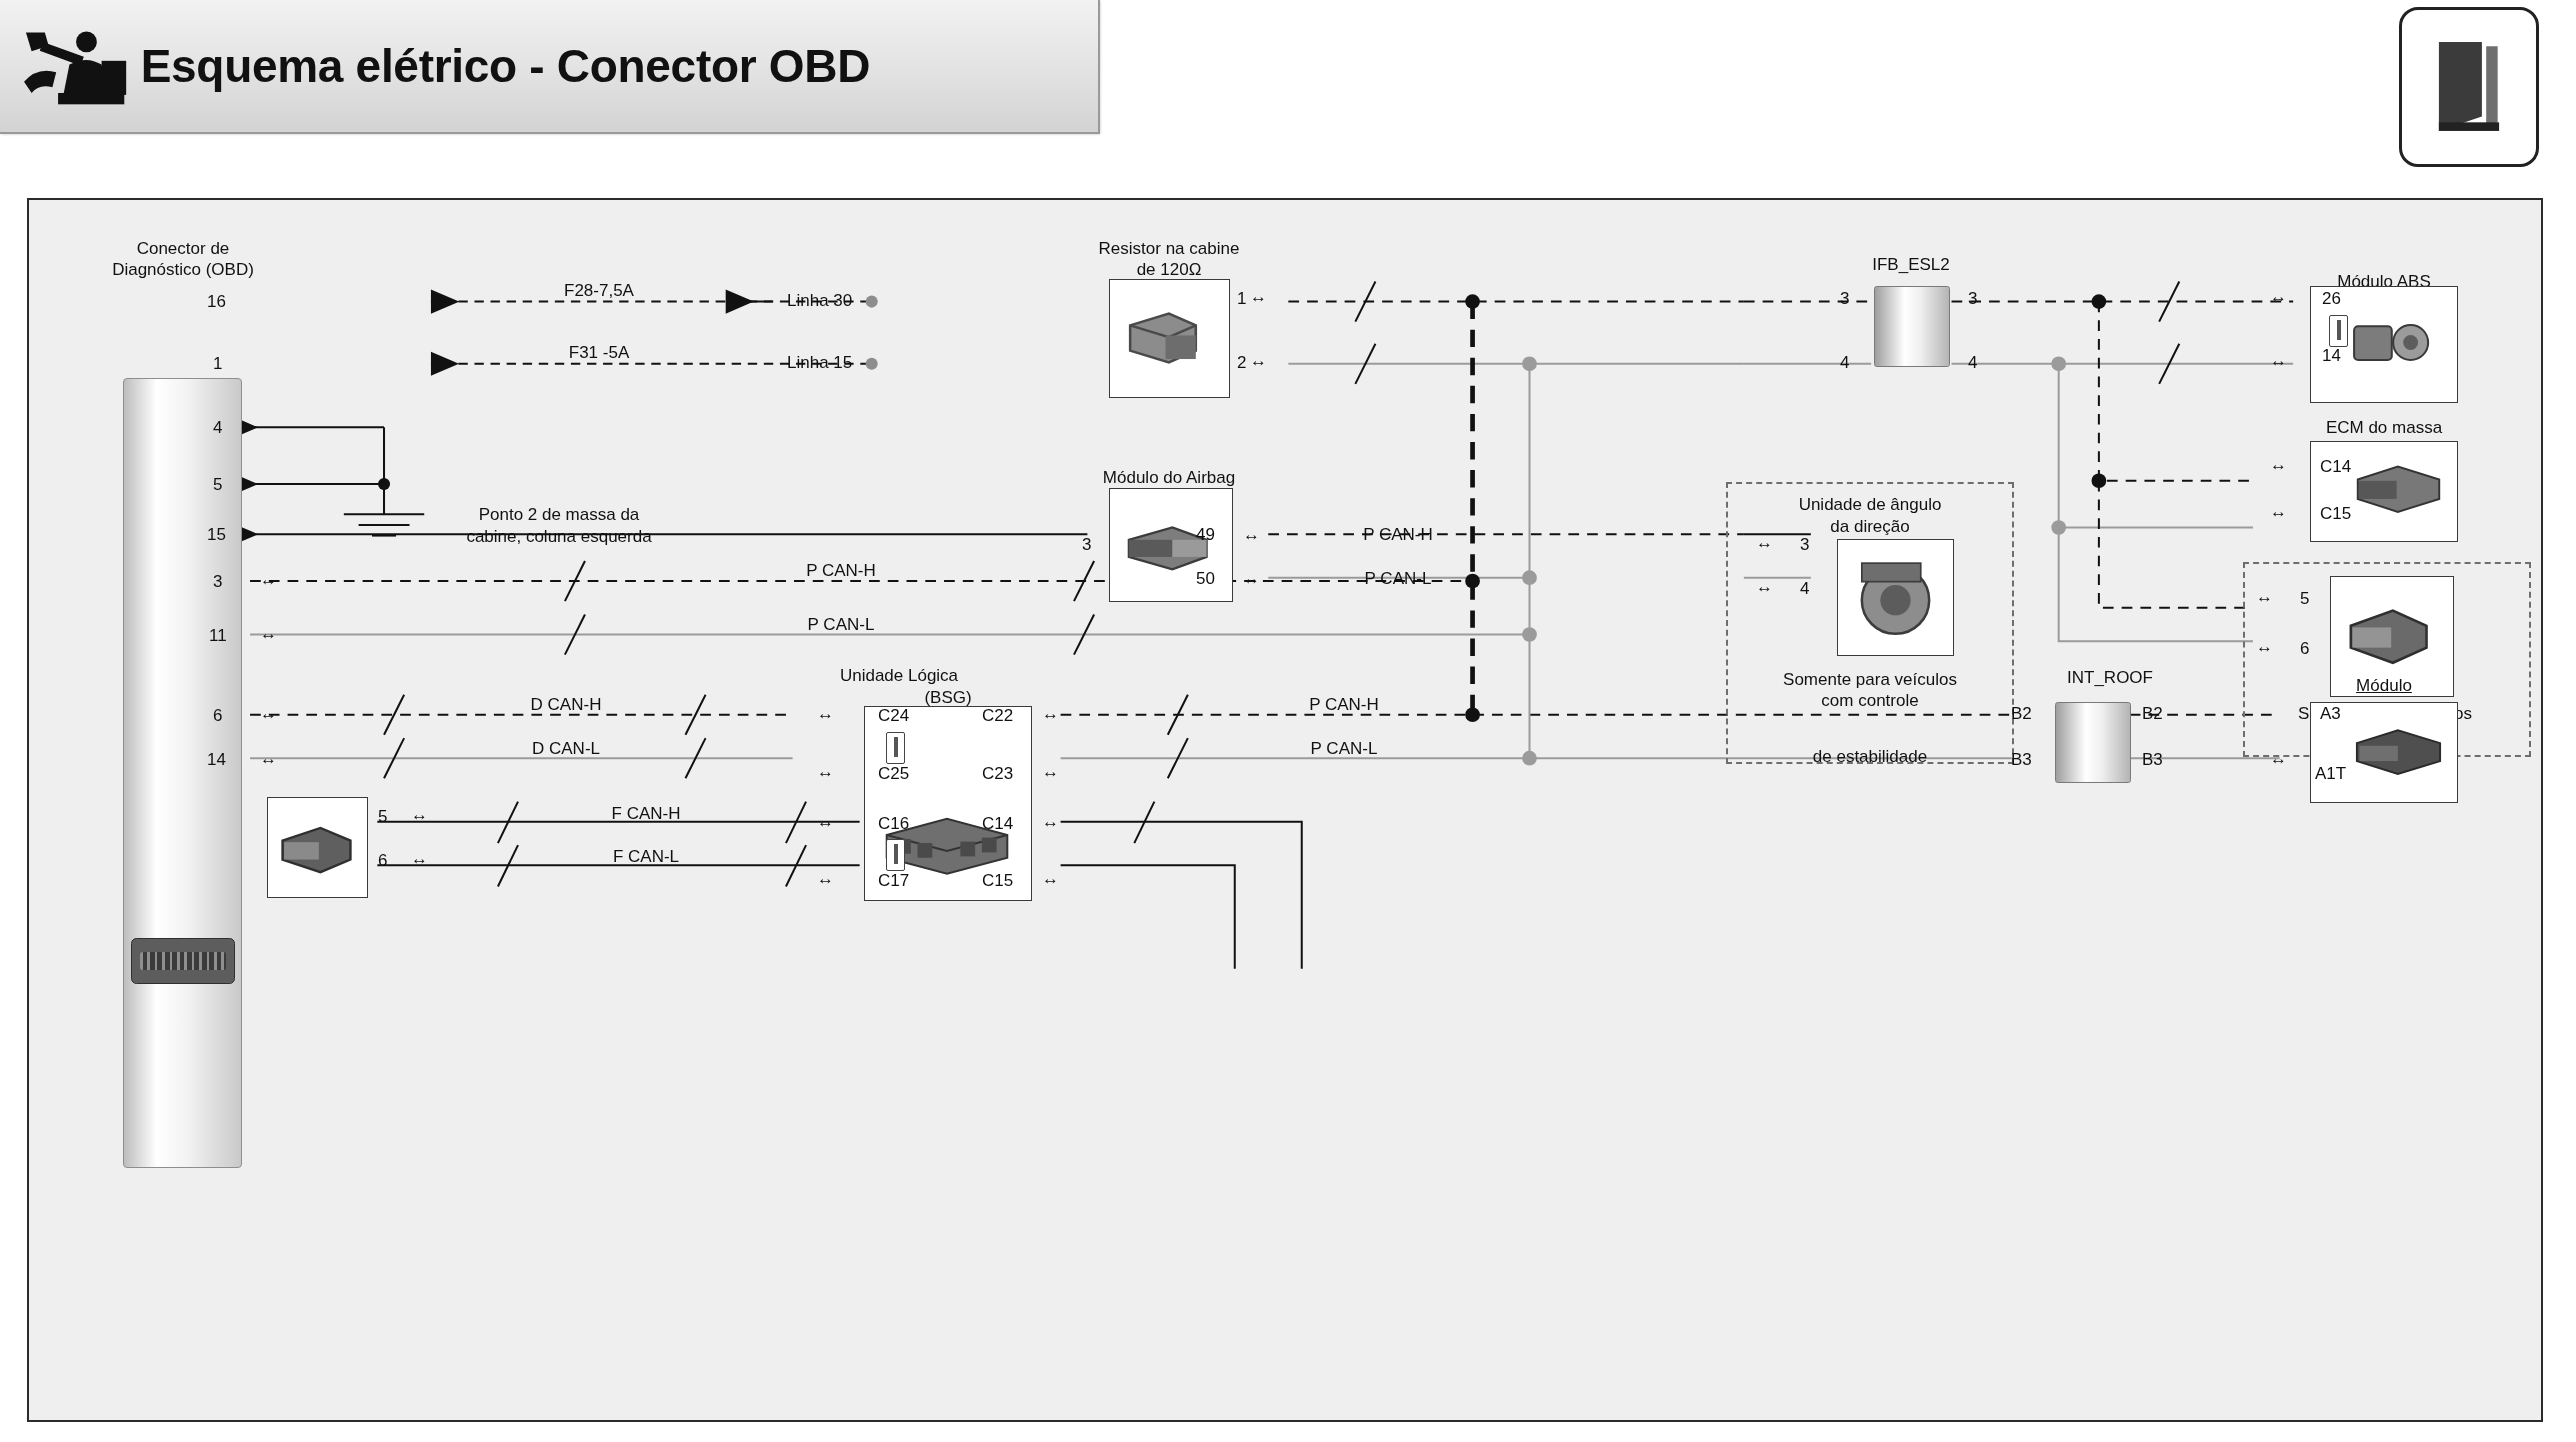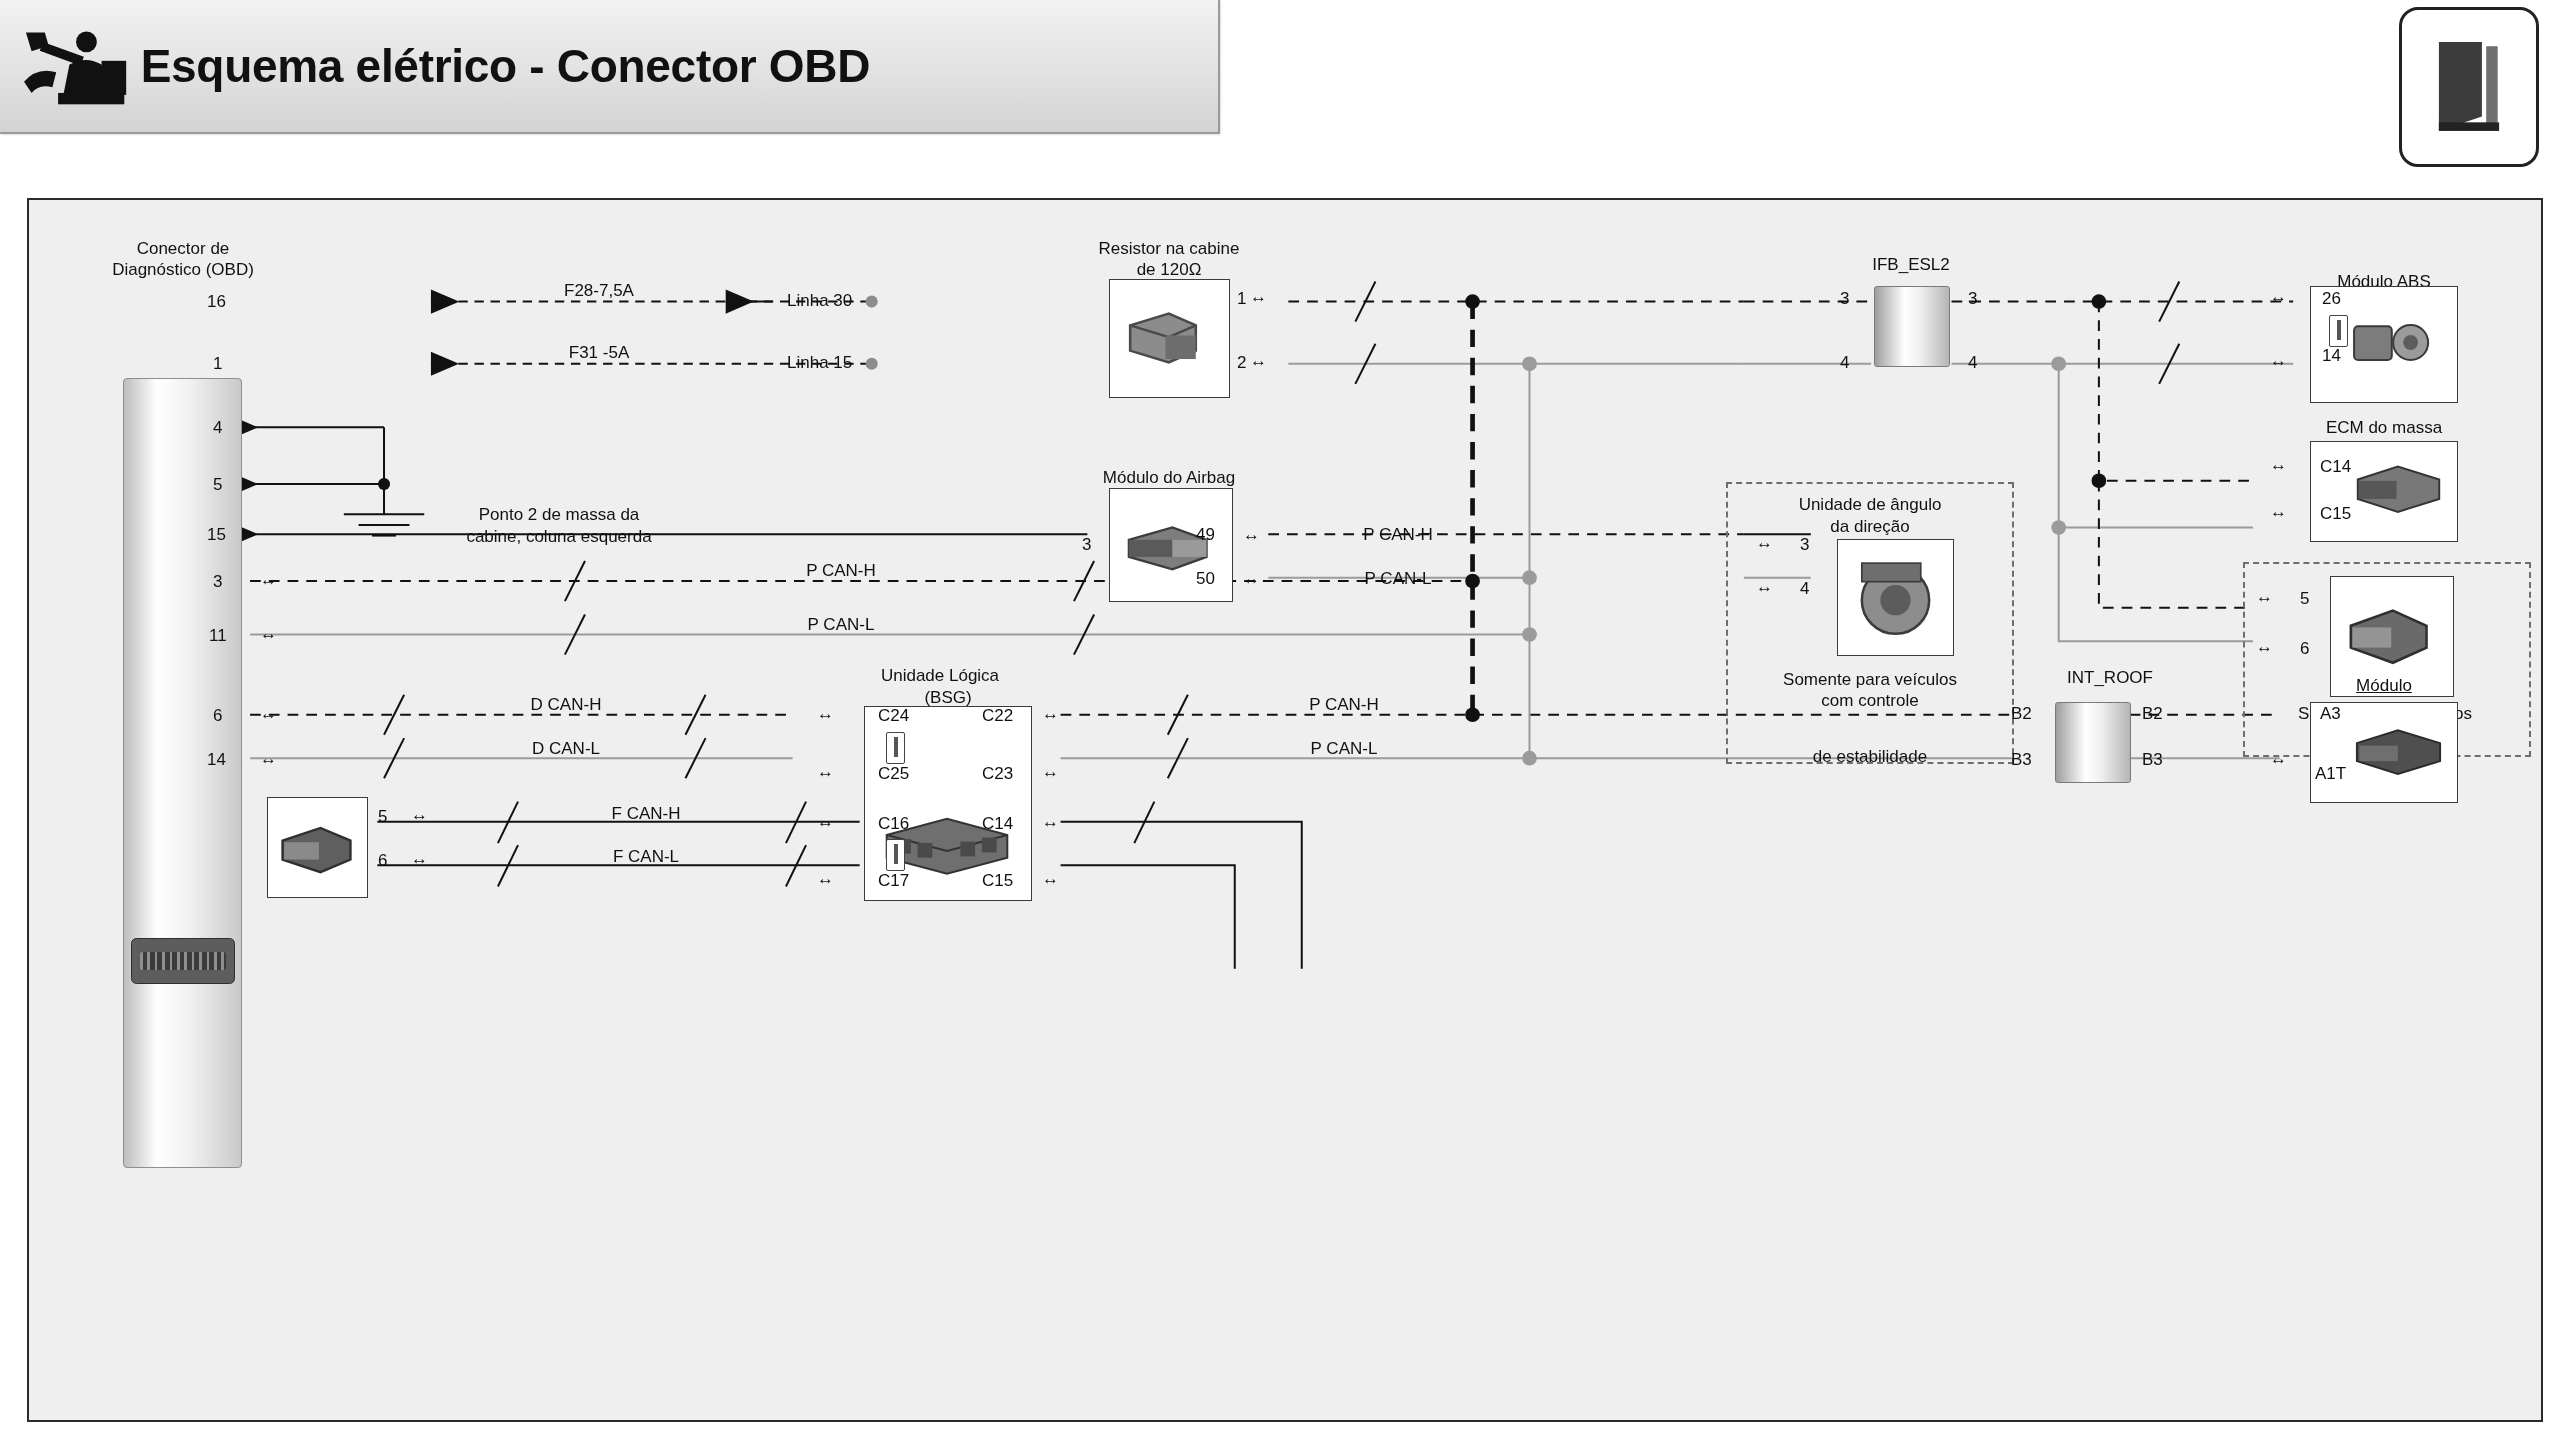--- a/index.html
+++ b/index.html
@@ -3,21 +3,21 @@
 <meta charset="utf-8">
 <style>
   html,body{margin:0;padding:0;background:#ffffff;}
   body{
     width:2576px;height:1442px;position:relative;overflow:hidden;
     font-family:"Liberation Sans", sans-serif;
     color:#111;
   }
   
   .header-bar{
-    position:absolute;left:0;top:0;width:1220px;height:134px;
+    position:absolute;left:0;top:0;width:1100px;height:134px;
     background:linear-gradient(180deg,#f2f2f2 0%,#e2e2e2 55%,#d3d3d3 100%);
     border-right:2px solid #9a9a9a;border-bottom:2px solid #9a9a9a;
     box-shadow:1.3px 1.3px 2.7px rgba(0,0,0,.25);
     display:flex;align-items:center;
     box-sizing:border-box;
   }
   .header-icon{
     width:114px;height:87px;margin-left:20px;margin-right:6.7px;
     flex:0 0 auto;display:flex;align-items:center;justify-content:center;
   }
@@ -272,21 +272,21 @@
       </svg>
     </div>
     <div class="pin" style="left:1053px;top:335px;">3</div>
     <div class="pin" style="left:1167px;top:325px;">49</div>
     <div class="pin" style="left:1167px;top:369px;">50</div>
     <div class="lbl" style="left:1214px;top:325px;">↔</div>
     <div class="lbl" style="left:1214px;top:369px;">↔</div>
     <div class="lbl c" style="left:1369px;top:325px;">P CAN-H</div>
     <div class="lbl c" style="left:1369px;top:369px;">P CAN-L</div>
 
-    <div class="lbl c" style="left:911px;top:466px;">Unidade Lógica</div>
+    <div class="lbl c" style="left:870px;top:466px;">Unidade Lógica</div>
     <div class="lbl c" style="left:919px;top:488px;">(BSG)</div>
     <div class="box" style="left:835px;top:506px;width:168px;height:195px;">
       <svg viewBox="0 0 200 110" width="134" height="74" style="margin-top:101px;margin-left:14.8px">
         <path d="M10 40 L100 16 L190 40 L190 74 L100 98 L10 74 Z" fill="#6f6f6f" stroke="#333" stroke-width="3"></path>
         <path d="M10 40 L100 64 L190 40" fill="none" stroke="#333" stroke-width="3"></path>
         <rect x="24" y="46" width="22" height="22" fill="#4a4a4a"></rect>
         <rect x="56" y="52" width="22" height="22" fill="#4a4a4a"></rect>
         <rect x="120" y="50" width="22" height="22" fill="#4a4a4a"></rect>
         <rect x="152" y="44" width="22" height="22" fill="#4a4a4a"></rect>
       </svg>

